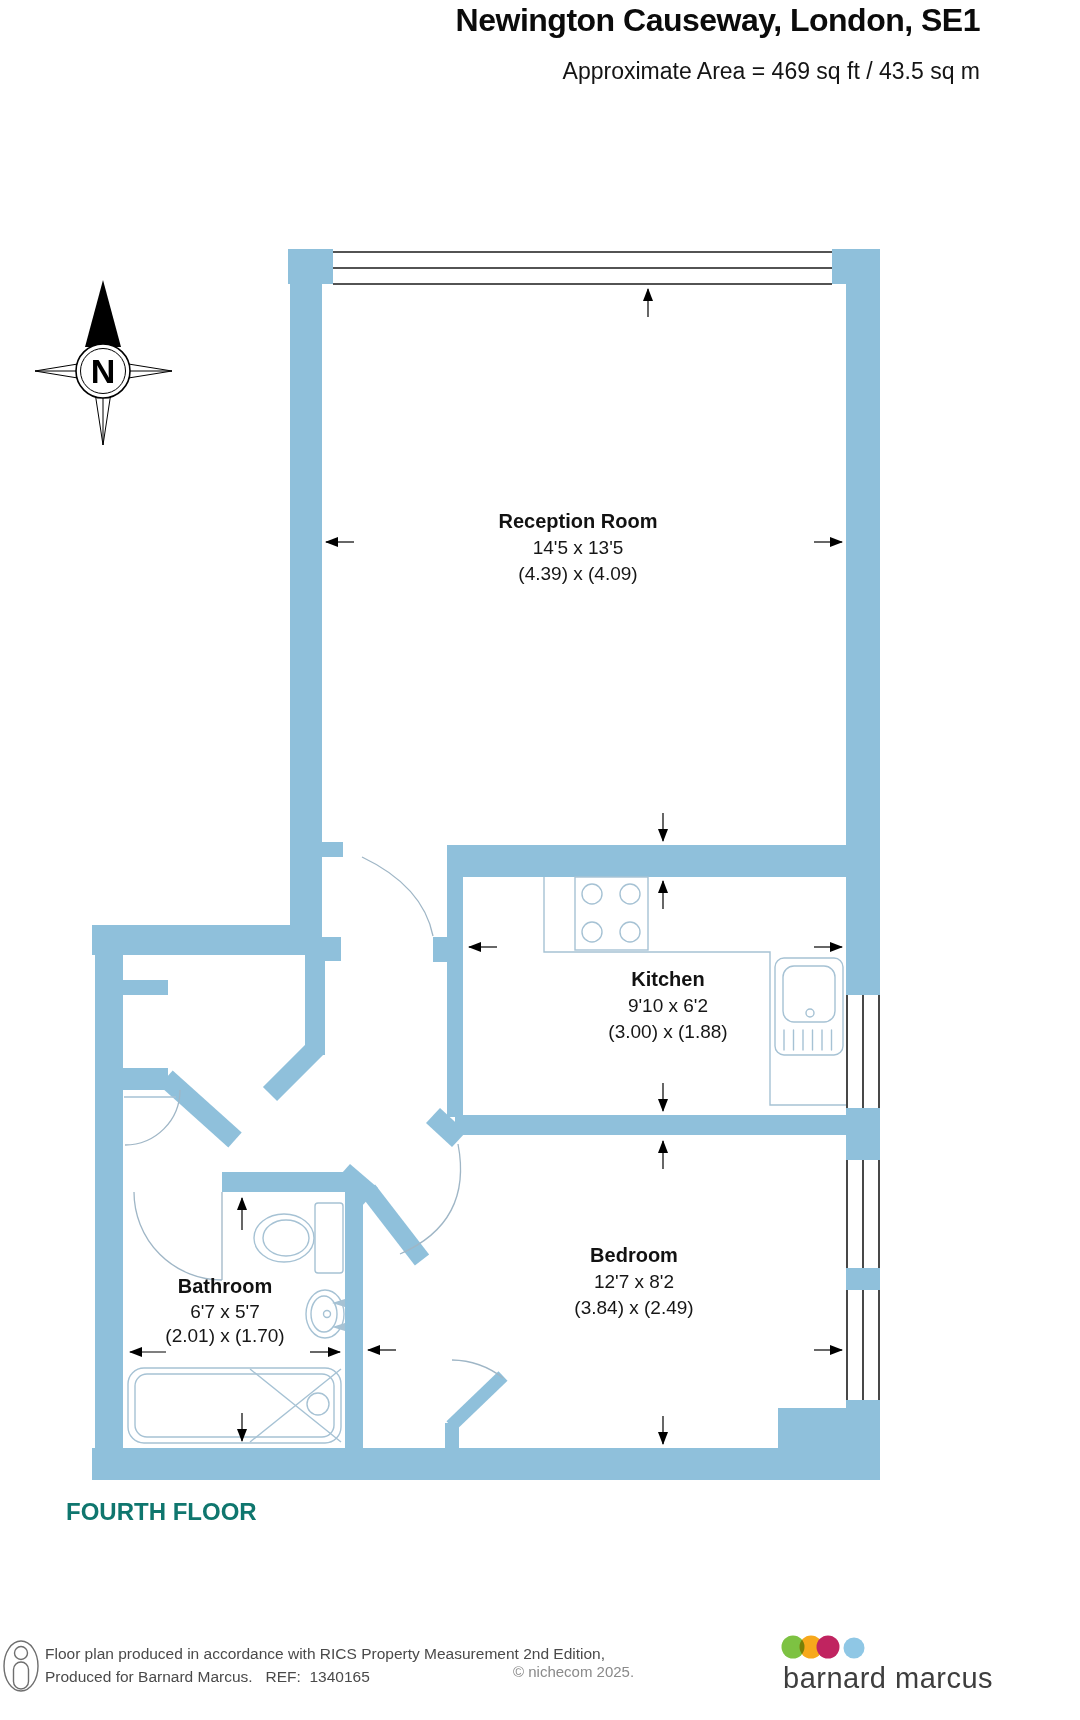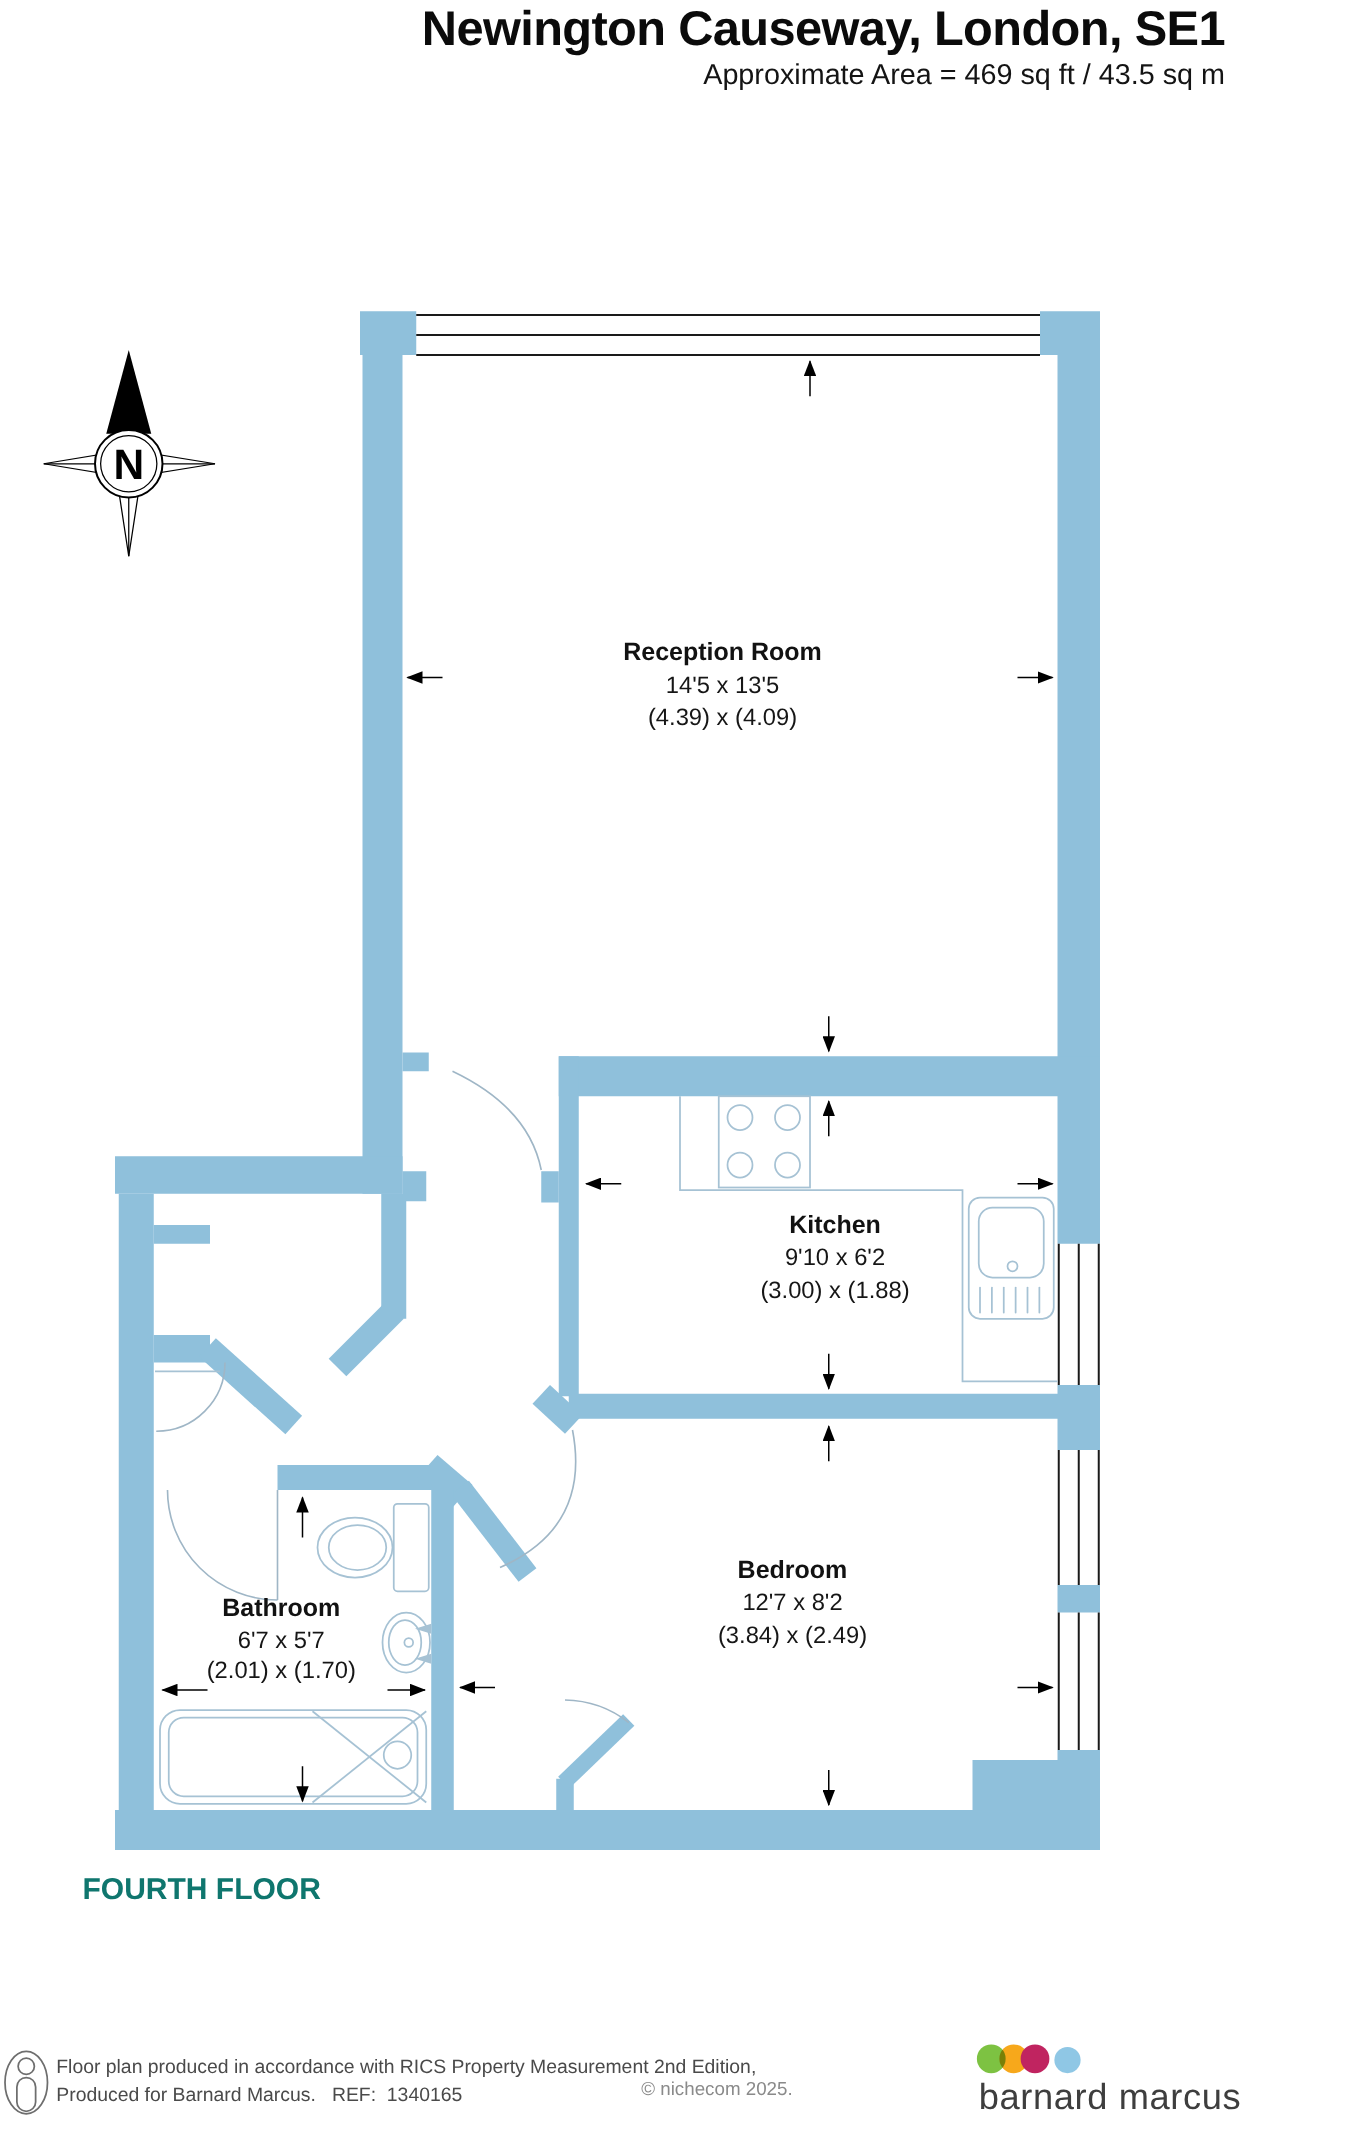--- a/index.html
+++ b/index.html
@@ -4,22 +4,22 @@
 <style>
   :root{
     --wall:#8FC0DB; --fixture:#A6C2D4; --door:#9FB6C6; --ink:#111;
   }
   html,body{margin:0;padding:0;}
   body{
     width:1080px;height:1720px;position:relative;background:#fff;
     font-family:"Liberation Sans","DejaVu Sans",sans-serif;color:#111;overflow:hidden;
   }
   .hdr{position:absolute;top:2px;right:100px;text-align:right;}
-  .hdr .title{font-size:39px;font-weight:bold;letter-spacing:-0.5px;color:#0b0b0b;}
-  .hdr .area{font-size:23px;margin-top:0;color:#141414;}
+  .hdr .title{font-size:32px;font-weight:bold;letter-spacing:-0.5px;color:#0b0b0b;}
+  .hdr .area{font-size:23px;margin-top:19px;color:#141414;}
   .hdr .note{font-size:14.5px;margin-top:7px;color:#1c1c1c;}
   .floor-label{position:absolute;left:66px;top:1498px;font-size:24px;font-weight:bold;letter-spacing:0px;color:#0f766e;}
   svg.plan{position:absolute;left:0;top:0;}
   .wall{fill:var(--wall);stroke:none;}
   .wline{stroke:var(--wall);fill:none;}
   .fx{stroke:var(--fixture);fill:none;stroke-width:1.4px;}
   .fxf{fill:var(--fixture);stroke:none;}
   .doorarc{stroke:var(--door);fill:none;stroke-width:1.3px;}
   .doorleaf{stroke:var(--wall);fill:none;}
   .winline{stroke:#1a1a1a;stroke-width:1.6px;}

